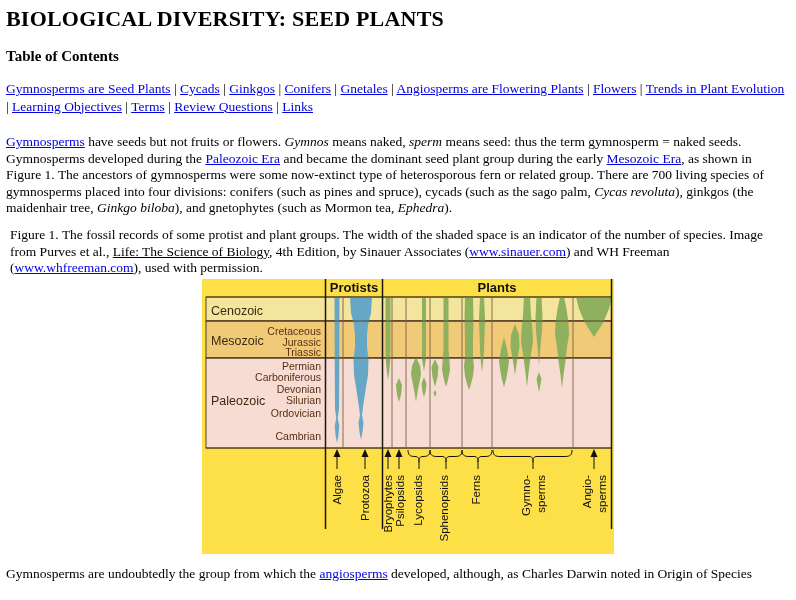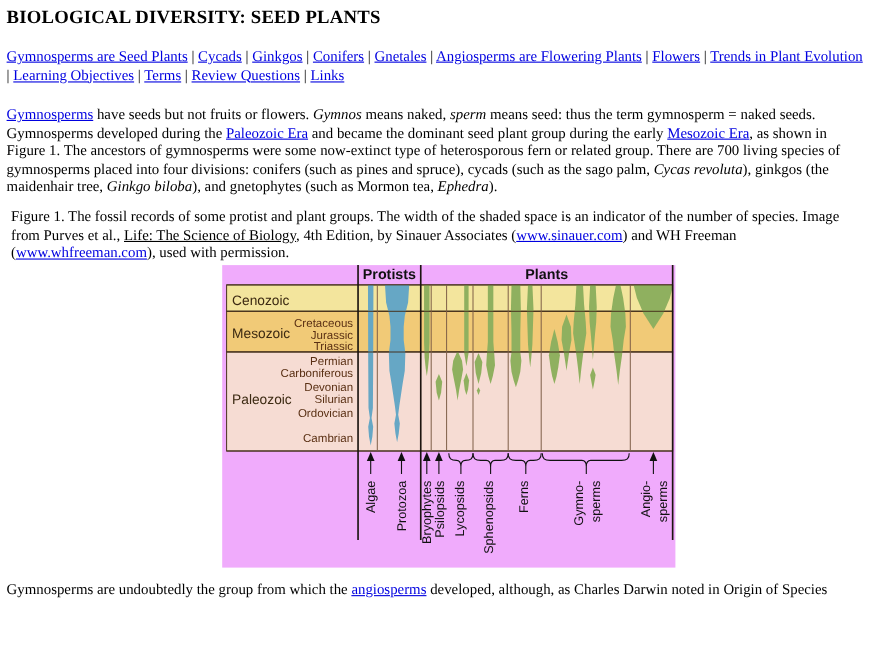--- a/index.html
+++ b/index.html
@@ -1,35 +1,36 @@
 <!DOCTYPE html>
 <html><head>
 <meta charset="utf-8">
 <style>
   html,body{margin:0;padding:0;background:#fff;}
   body{width:796px;height:600px;overflow:hidden;color:#000;
        font-family:"Liberation Serif","DejaVu Serif",serif;font-size:13.5px;}
   .page{padding:4px 6px 0 6px;}
-  h1.title{font-size:17px;font-weight:bold;margin:2px 0 16px 0;letter-spacing:0.2px;}
+  h1.title{font-size:22px;font-weight:bold;margin:2px 0 16px 0;letter-spacing:0.2px;}
   h2.toc-h{font-size:15px;font-weight:bold;margin:15px 0 15px 0;}
   p.toc{font-weight:normal;line-height:17.5px;margin:15px 0;width:784px;}
   h2.sec{font-size:15px;font-weight:bold;margin:17px 0 15px 0;}
   .lnk{color:#0000e0;text-decoration:underline;cursor:pointer;}
   p.body-p{line-height:16.6px;margin:19px 0 0 0;width:784px;}
   p.caption{margin:10px 0 0 4px;width:779px;}
-  .figure{margin:2px 0 0 196px;width:412px;height:275px;background:#f0abfc;}
+  .figure{margin:2px 0 0 196px;width:412px;height:275px;background:#fde047;}
   p.bottom{margin-top:12px;}
   .u{text-decoration:underline;}
   svg text{font-family:"Liberation Sans","DejaVu Sans",sans-serif;}
 </style>
 </head>
 <body>
 
 <div class="page">
   <h1 class="title">BIOLOGICAL DIVERSITY: SEED PLANTS</h1>
+  <h2 class="toc-h">Table of Contents</h2>
   <p class="toc" id="toc"><a href="#" class="lnk">Gymnosperms are Seed Plants</a><span> | </span><a href="#" class="lnk">Cycads</a><span> | </span><a href="#" class="lnk">Ginkgos</a><span> | </span><a href="#" class="lnk">Conifers</a><span> | </span><a href="#" class="lnk">Gnetales</a><span> | </span><a href="#" class="lnk">Angiosperms are Flowering Plants</a><span> | </span><a href="#" class="lnk">Flowers</a><span> | </span><a href="#" class="lnk">Trends in Plant Evolution</a><span> | </span><a href="#" class="lnk">Learning Objectives</a><span> | </span><a href="#" class="lnk">Terms</a><span> | </span><a href="#" class="lnk">Review Questions</a><span> | </span><a href="#" class="lnk">Links</a></p>
   <p class="body-p"><a href="#" class="lnk">Gymnosperms</a><span> have seeds but not fruits or flowers. </span><i>Gymnos</i><span> means naked, </span><i>sperm</i><span> means seed: thus the term gymnosperm = naked seeds. Gymnosperms developed during the </span><a href="#" class="lnk">Paleozoic Era</a><span> and became the dominant seed plant group during the early </span><a href="#" class="lnk">Mesozoic Era</a><span>, as shown in Figure 1. The ancestors of gymnosperms were some now-extinct type of heterosporous fern or related group. There are 700 living species of gymnosperms placed into four divisions: conifers (such as pines and spruce), cycads (such as the sago palm, </span><i>Cycas revoluta</i><span>), ginkgos (the maidenhair tree, </span><i>Ginkgo biloba</i><span>), and gnetophytes (such as Mormon tea, </span><i>Ephedra</i><span>).</span></p>
   <p class="body-p caption"><span>Figure 1. The fossil records of some protist and plant groups. The width of the shaded space is an indicator of the number of species. Image from Purves et al., </span><span class="u">Life: The Science of Biology</span><span>, 4th Edition, by Sinauer Associates (</span><a href="#" class="lnk">www.sinauer.com</a><span>) and WH Freeman (</span><a href="#" class="lnk">www.whfreeman.com</a><span>), used with permission.</span></p>
   <div class="figure">
     <svg id="fig-svg" width="412" height="275" viewBox="0 0 412 275">
         <rect x="4" y="18" width="405.5" height="24" fill="#f3e59d" stroke="#46321c" stroke-width="0.9"></rect>
         <rect x="4" y="42" width="405.5" height="37" fill="#f1ca77" stroke="#46321c" stroke-width="0.9"></rect>
         <rect x="4" y="79" width="405.5" height="90" fill="#f6dcd3" stroke="#46321c" stroke-width="0.9"></rect>
         <polygon points="137.5,18 137.25,90 137,130 135.75,139 137.25,147 136.5,156 135,164 135,164 133.5,156 132.75,147 134.25,139 133,130 132.75,90 132.5,18" fill="#66a7c5"></polygon>
         <polygon points="170,18 169,34 166,46 165,56 165,68 166.5,80 166,96 164,108 162.5,118 161,128 160,136 161.5,144 160.5,153 159,161 159,161 157.5,153 156.5,144 158,136 157,128 155.5,118 154,108 152,96 151.5,80 153,68 153,56 152,46 149,34 148,18" fill="#66a7c5"></polygon>

